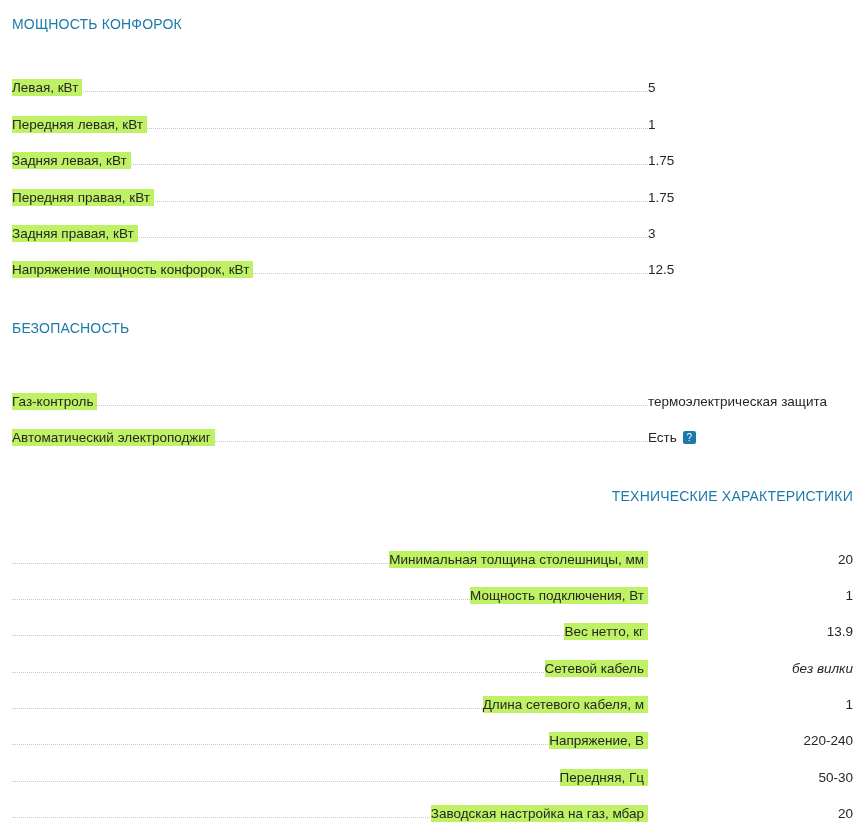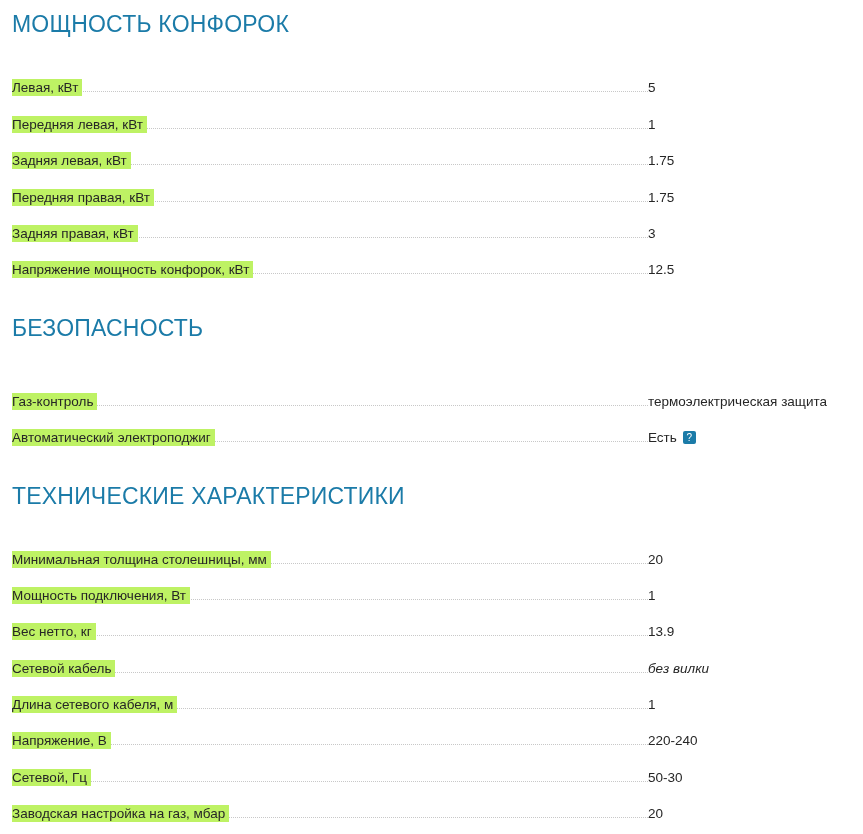--- a/index.html
+++ b/index.html
@@ -17,21 +17,21 @@
   .page {
     padding: 0 10px 0 12px;
     box-sizing: border-box;
     width: 863px;
   }
   .section {
     width: 100%;
   }
   .section-title {
     color: #1b7ba8;
-    font-size: 23px;
+    font-size: 14px;
     font-weight: normal;
     letter-spacing: 0.2px;
     margin: 0;
     padding: 0;
     line-height: 24px;
   }
   .spec-table {
     width: 100%;
     border-collapse: collapse;
     table-layout: fixed;
@@ -90,21 +90,21 @@
     top: -1px;
     cursor: pointer;
     font-family: "Liberation Sans", sans-serif;
   }
 
   
   #sec-0 { padding-top: 12px; }
   #sec-0 .section-title { margin-bottom: 24px; }
   #sec-1 { padding-top: 38px; }
   #sec-1 .section-title { margin-bottom: 33px; }
-  #sec-2 { padding-top: 38px; }
+  #sec-2 { padding-top: 38px; text-align: right; }
   #sec-2 .section-title { margin-bottom: 23px; }
 </style>
 </head>
 <body>
 
 <div class="page">
 
   <div class="section" id="sec-0">
     <h2 class="section-title">МОЩНОСТЬ КОНФОРОК</h2>
     <table class="spec-table">
@@ -220,21 +220,21 @@
         </tr>
         <tr class="spec-row">
           <td class="spec-label">
             <span class="label-inner">Напряжение, В</span>
             <span class="dots"></span>
           </td>
           <td class="spec-value">220-240</td>
         </tr>
         <tr class="spec-row">
           <td class="spec-label">
-            <span class="label-inner">Сетевой, Гц</span>
+            <span class="label-inner">Передняя, Гц</span>
             <span class="dots"></span>
           </td>
           <td class="spec-value">50-30</td>
         </tr>
         <tr class="spec-row">
           <td class="spec-label">
             <span class="label-inner">Заводская настройка на газ, мбар</span>
             <span class="dots"></span>
           </td>
           <td class="spec-value">20</td>

